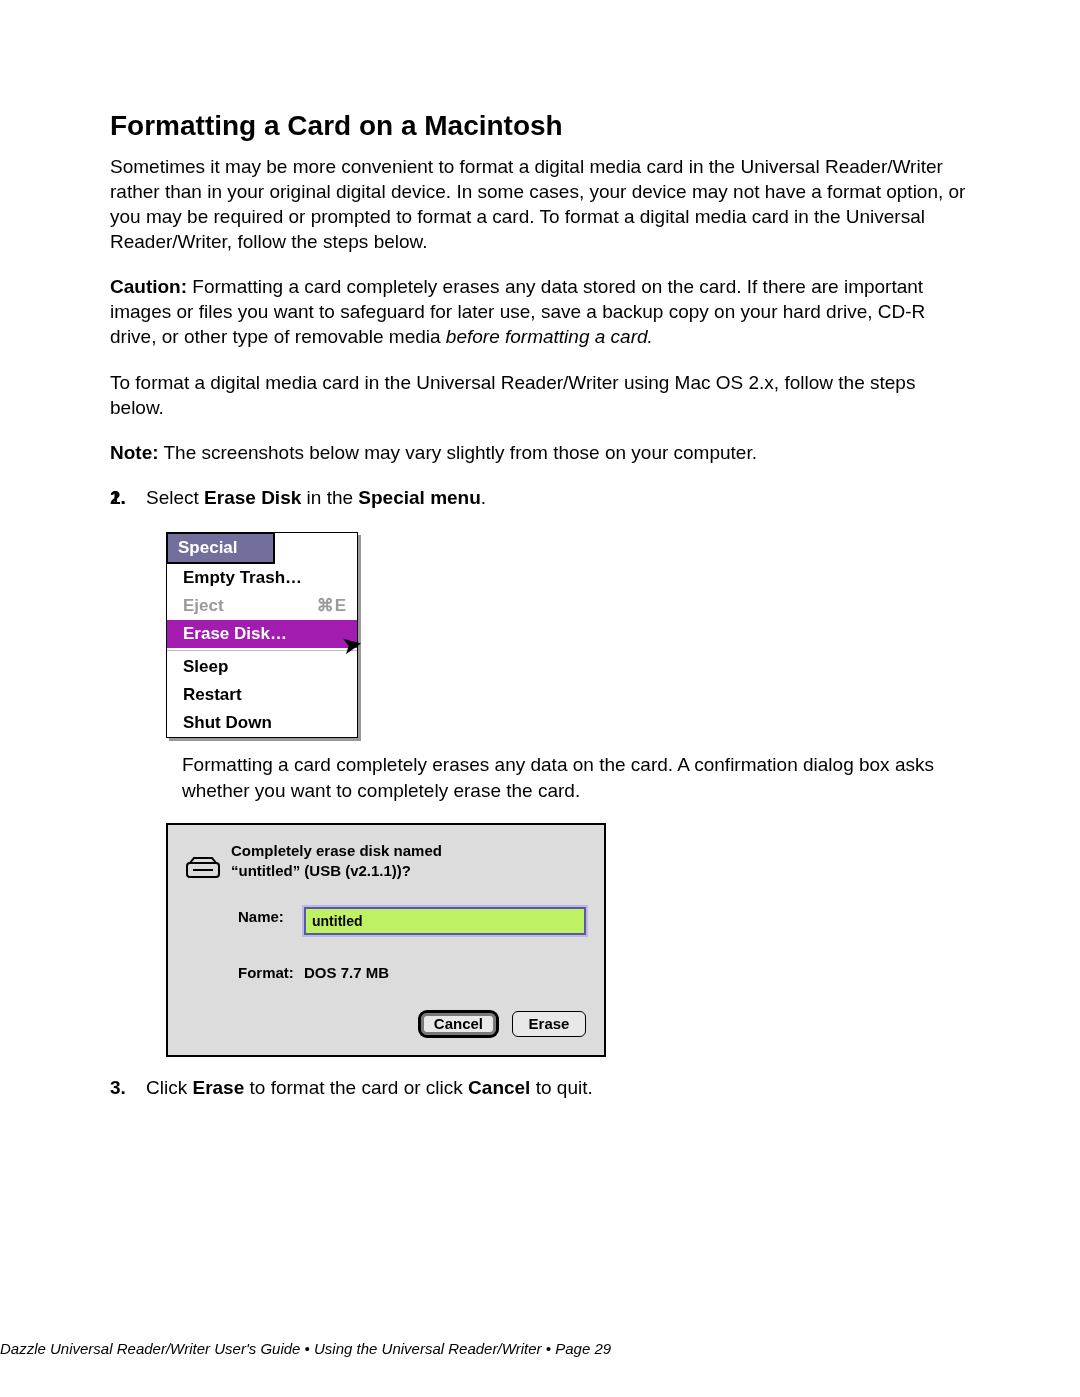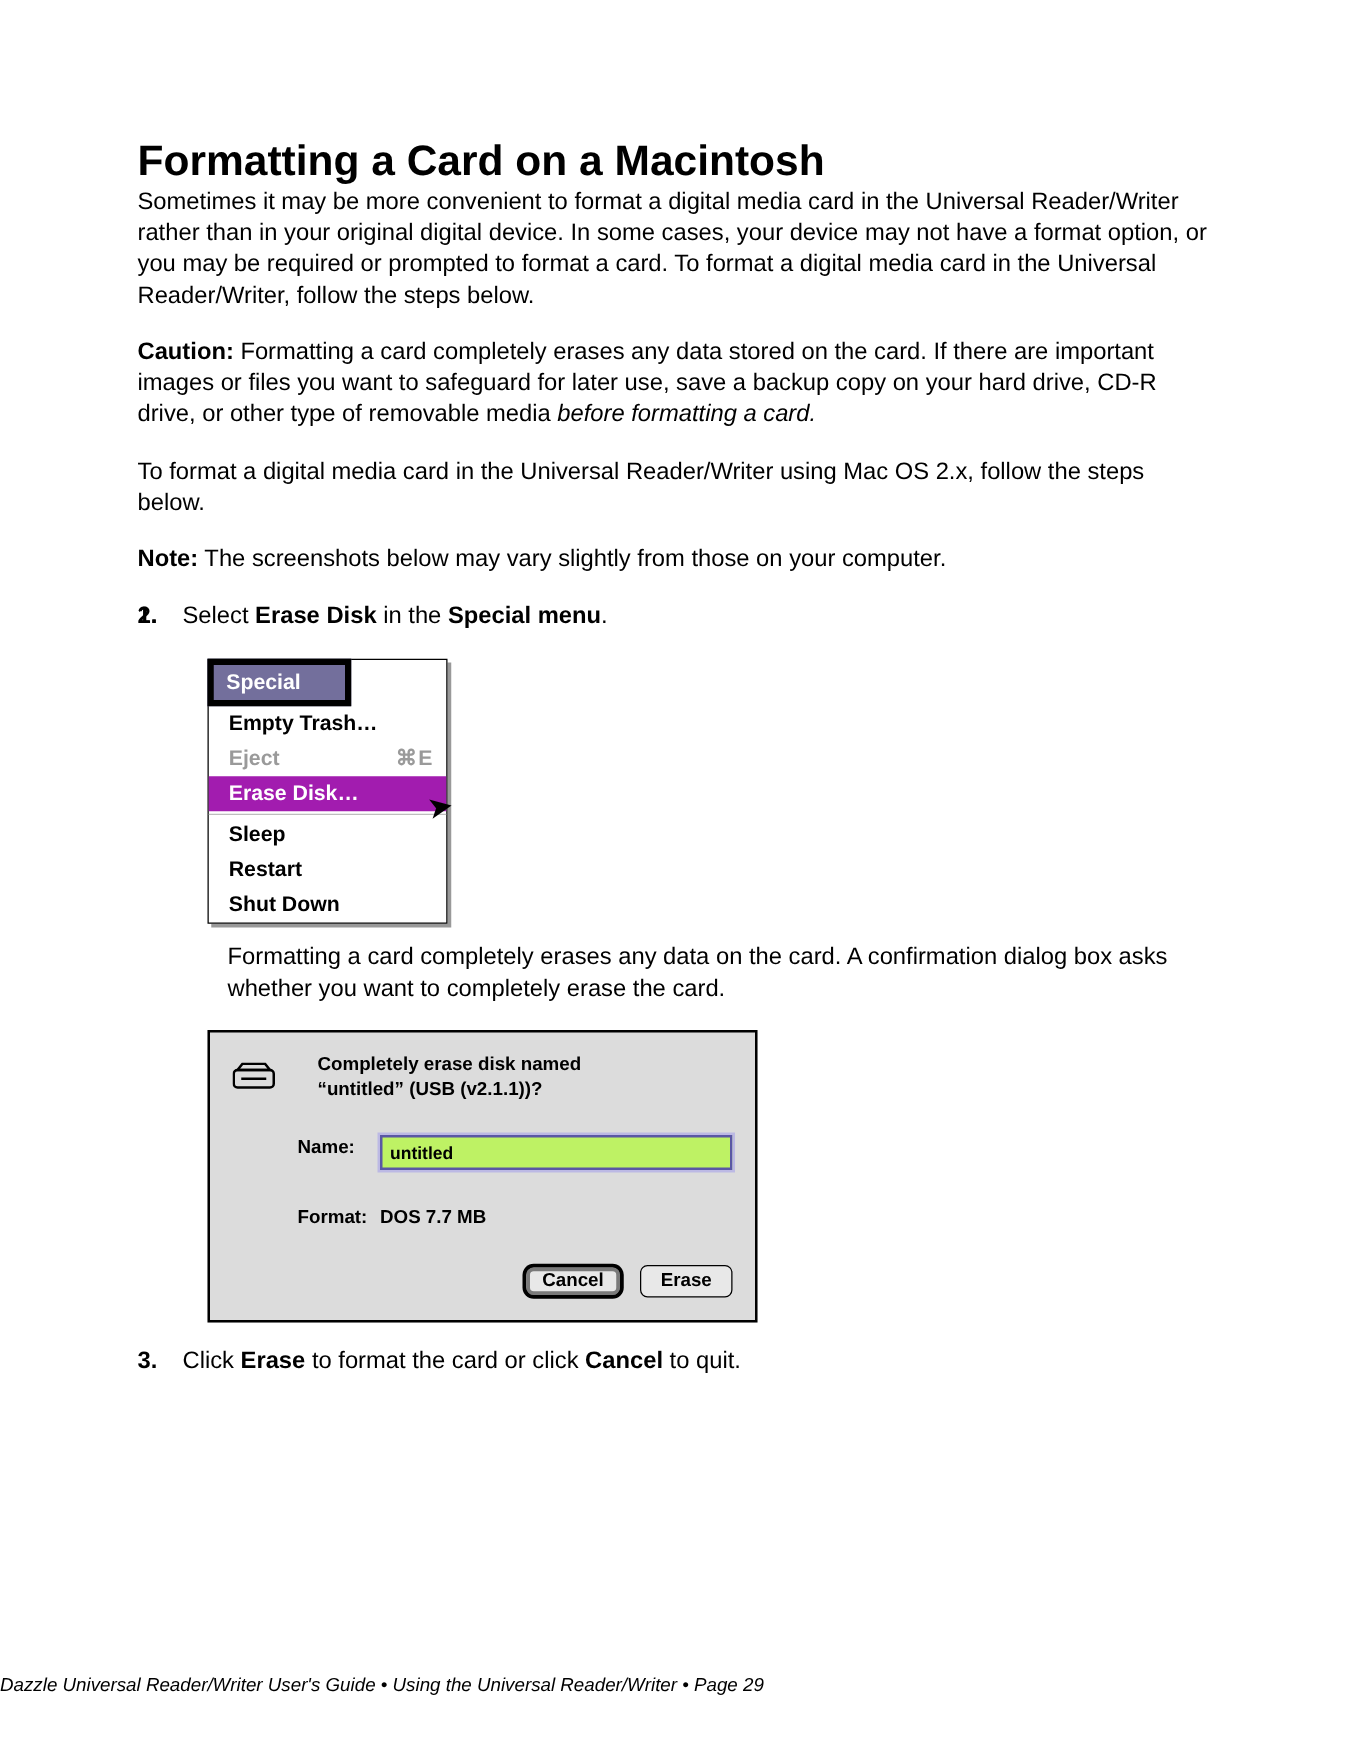--- a/index.html
+++ b/index.html
@@ -9,23 +9,23 @@
     font-family:Arial,Helvetica,sans-serif;
     color:#000;
     position:relative;
   }
   .page{
     padding:110px 110px 0 110px;
   }
   h1{
     font-family:Arial,Helvetica,sans-serif;
     font-weight:900;
-    font-size:34px;
+    font-size:28px;
     letter-spacing:0px;
-    margin:0 0 0 0;
+    margin:0 0 12px 0;
   }
   p.body{
     font-size:19px;
     line-height:1.32;
     margin:0 0 20px 0;
   }
   p.body .label-bold{font-weight:bold;}
   p.body em{font-style:italic;}
   h2{
     font-family:Arial,Helvetica,sans-serif;
@@ -67,21 +67,21 @@
     position:relative;
   }
   .menu-title{
     width:85px;
     background:#736f9c;
     color:#fff;
     padding:5px 10px 6px 10px;
     border-bottom:1px solid #000;
     position:relative;
     top:-1px;left:-1px;
-    border:5px solid #000000;
+    border:2px solid #000000;
     box-sizing:content-box;
     font-weight:bold;
     margin-bottom:-1px;
   }
   .menu-item{
     padding:5px 10px 6px 16px;
     color:#000;
   }
   .menu-item.disabled{color:#9a9a9a;}
   .menu-item.disabled .shortcut{float:right;color:#9a9a9a;letter-spacing:1px;}
@@ -108,21 +108,21 @@
     margin:8px 0 18px 20px;
     width:440px;
     border:2px solid #000;
     background:#dcdcdc;
     font-family:"Trebuchet MS",Verdana,sans-serif;
     font-weight:bold;
     font-size:15px;
     padding:16px 18px 18px 18px;
     box-sizing:border-box;
   }
-  .dialog-top{display:flex;align-items:center;gap:34px;}
+  .dialog-top{display:flex;align-items:flex-end;gap:11px;}
   .drive-icon svg{display:block;}
   .dialog-msg{line-height:1.35;}
   .dialog-fields{margin:26px 0 6px 52px;}
   .field-row{display:flex;align-items:flex-start;margin-bottom:28px;}
   .field-row .lbl{width:66px;}
   .name-input{
     flex:1;
     background:#bef264;
     border:2px solid #5a57a4;
     outline:2px solid #bcb9e4;

